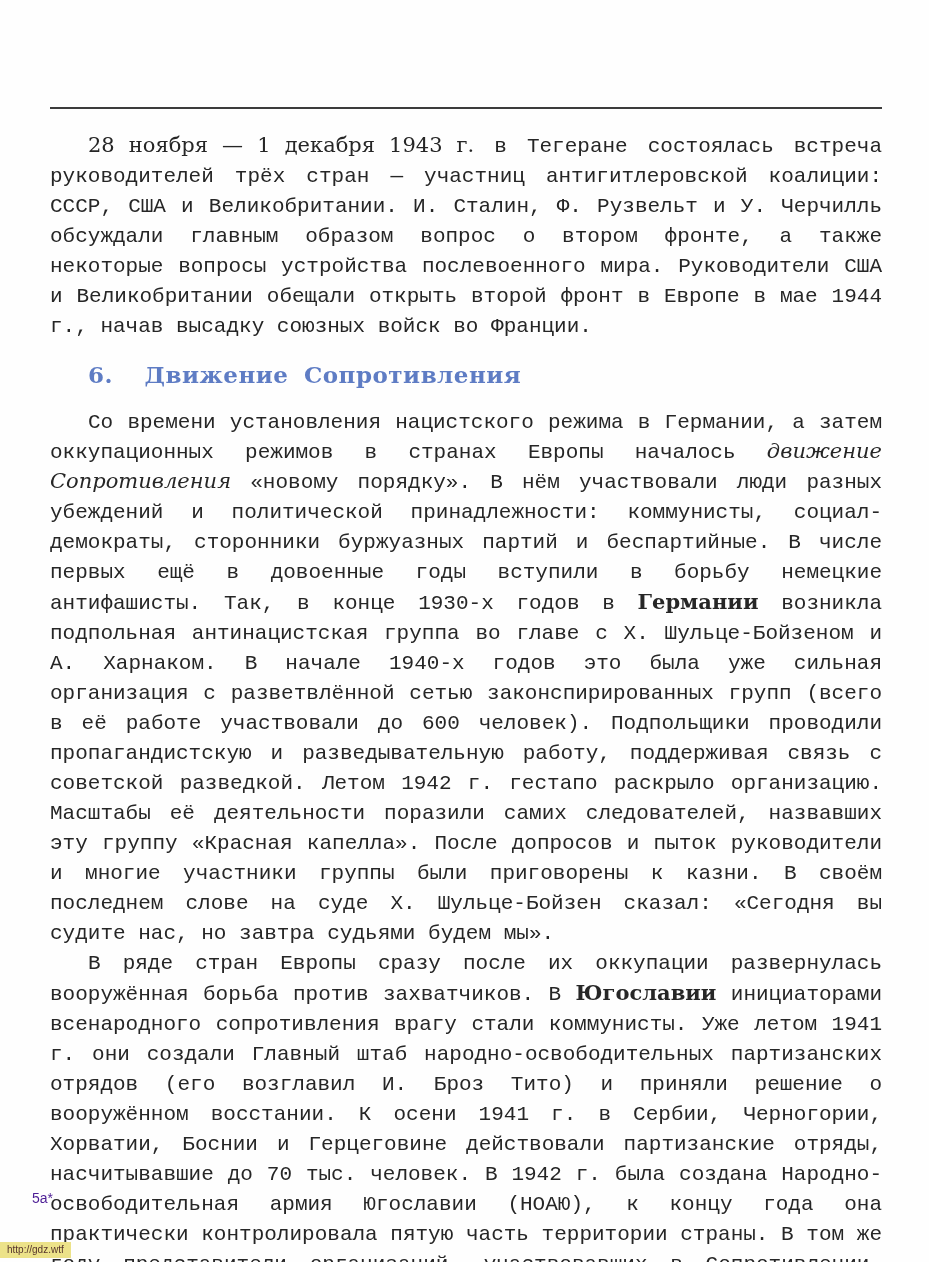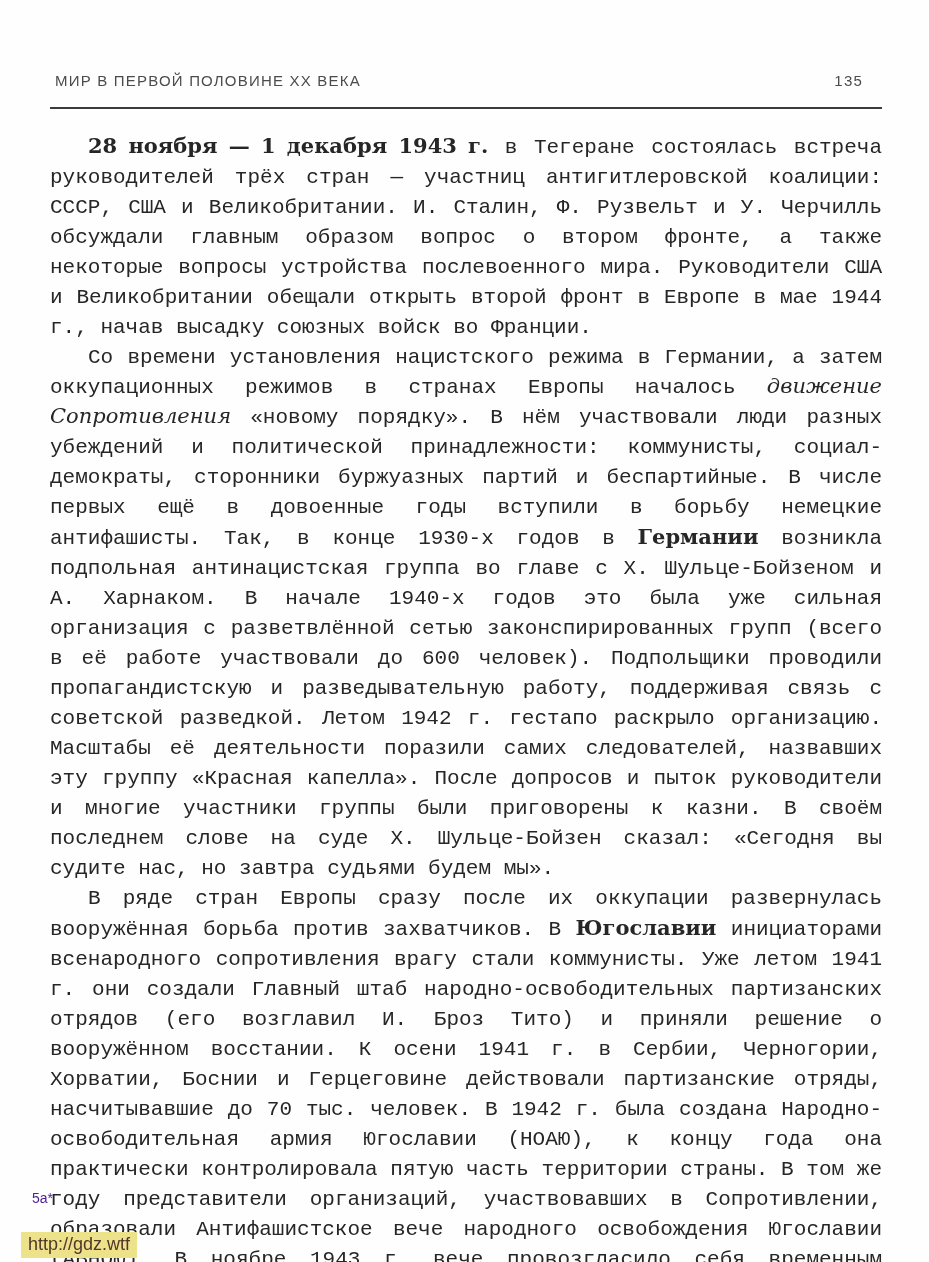--- a/index.html
+++ b/index.html
@@ -44,21 +44,21 @@
   }
   .body-para {
     margin: 0;
     text-indent: 38px;
     font-size: 21px;
     line-height: 29px;
     text-align: justify;
     hyphens: auto;
   }
   .seg-normal { font-weight: normal; font-style: normal; font-family: Liberation Mono, monospace; }
-  .seg-bold { font-weight: bold; }
+  .seg-bold { font-weight: normal; }
   .seg-italic { font-style: italic; }
   .seg-bold-italic { font-weight: bold; }
   .section-heading {
     margin: 20px 0 19px 0;
     padding-left: 38px;
     font-size: 23px;
     font-weight: bold;
     color: var(--accent, #5e7cc4);
     word-spacing: 7px;
     letter-spacing: 0.5px;
@@ -75,42 +75,41 @@
     color: #4c1d95;
   }
   .watermark {
     position: absolute;
     left: 0;
     bottom: 4px;
     padding: 2px 7px 3px 7px;
     background: var(--wm-bg, #ece289);
     color: var(--wm-color, #55342c);
     font-family: "Liberation Sans", sans-serif;
-    font-size: 18px;
-    margin-left: 21px;
+    font-size: 10px;
   }
 </style>
 </head>
 <body>
 
 <div class="page">
 
-  <div class="header">
-    <span class="header-title">МИР В ПЕРВОЙ ПОЛОВИНЕ XX ВЕКА</span>
-    <span class="page-number">135</span>
-  </div>
 
   <div class="rule"></div>
 
   <div class="content">
 
     <div>
         <p class="body-para"><span class="seg-bold">28 ноября — 1 декабря 1943 г.</span><span class="seg-normal"> в Тегеране состоялась встреча руководителей трёх стран — участниц антигитлеровской коалиции: СССР, США и Великобритании. И. Сталин, Ф. Рузвельт и У. Черчилль обсуждали главным образом вопрос о втором фронте, а также некоторые вопросы устройства послевоенного мира. Руководители США и Великобритании обещали открыть второй фронт в Европе в мае 1944 г., начав высадку союзных войск во Франции.</span></p>
       </div>
 
+    <h2 class="section-heading">
+      <span class="sec-num">6.</span>
+      <span class="sec-title">Движение Сопротивления</span>
+    </h2>
 
     <div>
         <p class="body-para"><span class="seg-normal">Со времени установления нацистского режима в Германии, а затем оккупационных режимов в странах Европы началось </span><span class="seg-italic">движение Сопротивления</span><span class="seg-normal"> «новому порядку». В нём участвовали люди разных убеждений и политической принадлежности: коммунисты, социал-демократы, сторонники буржуазных партий и беспартийные. В числе первых ещё в довоенные годы вступили в борьбу немецкие антифашисты. Так, в конце 1930-х годов в </span><span class="seg-bold-italic">Германии</span><span class="seg-normal"> возникла подпольная антинацистская группа во главе с Х. Шульце-Бойзеном и А. Харнаком. В начале 1940-х годов это была уже сильная организация с разветвлённой сетью законспирированных групп (всего в её работе участвовали до 600 человек). Подпольщики проводили пропагандистскую и разведывательную работу, поддерживая связь с советской разведкой. Летом 1942 г. гестапо раскрыло организацию. Масштабы её деятельности поразили самих следователей, назвавших эту группу «Красная капелла». После допросов и пыток руководители и многие участники группы были приговорены к казни. В своём последнем слове на суде Х. Шульце-Бойзен сказал: «Сегодня вы судите нас, но завтра судьями будем мы».</span></p>
         <p class="body-para"><span class="seg-normal">В ряде стран Европы сразу после их оккупации развернулась вооружённая борьба против захватчиков. В </span><span class="seg-bold-italic">Югославии</span><span class="seg-normal"> инициаторами всенародного сопротивления врагу стали коммунисты. Уже летом 1941 г. они создали Главный штаб народно-освободительных партизанских отрядов (его возглавил И. Броз Тито) и приняли решение о вооружённом восстании. К осени 1941 г. в Сербии, Черногории, Хорватии, Боснии и Герцеговине действовали партизанские отряды, насчитывавшие до 70 тыс. человек. В 1942 г. была создана Народно-освободительная армия Югославии (НОАЮ), к концу года она практически контролировала пятую часть территории страны. В том же году представители организаций, участвовавших в Сопротивлении, образовали Антифашистское вече народного освобождения Югославии (АВНОЮ). В ноябре 1943 г. вече провозгласило себя временным верховным органом законодательной и исполнительной власти. К этому моменту под его контролем находилась уже половина территории страны. Была принята декларация, определявшая основы нового югославского государства. На освобождённой территории</span></p>
       </div>
 
   </div>
 
   <div class="signature-mark">5а*</div>
 

